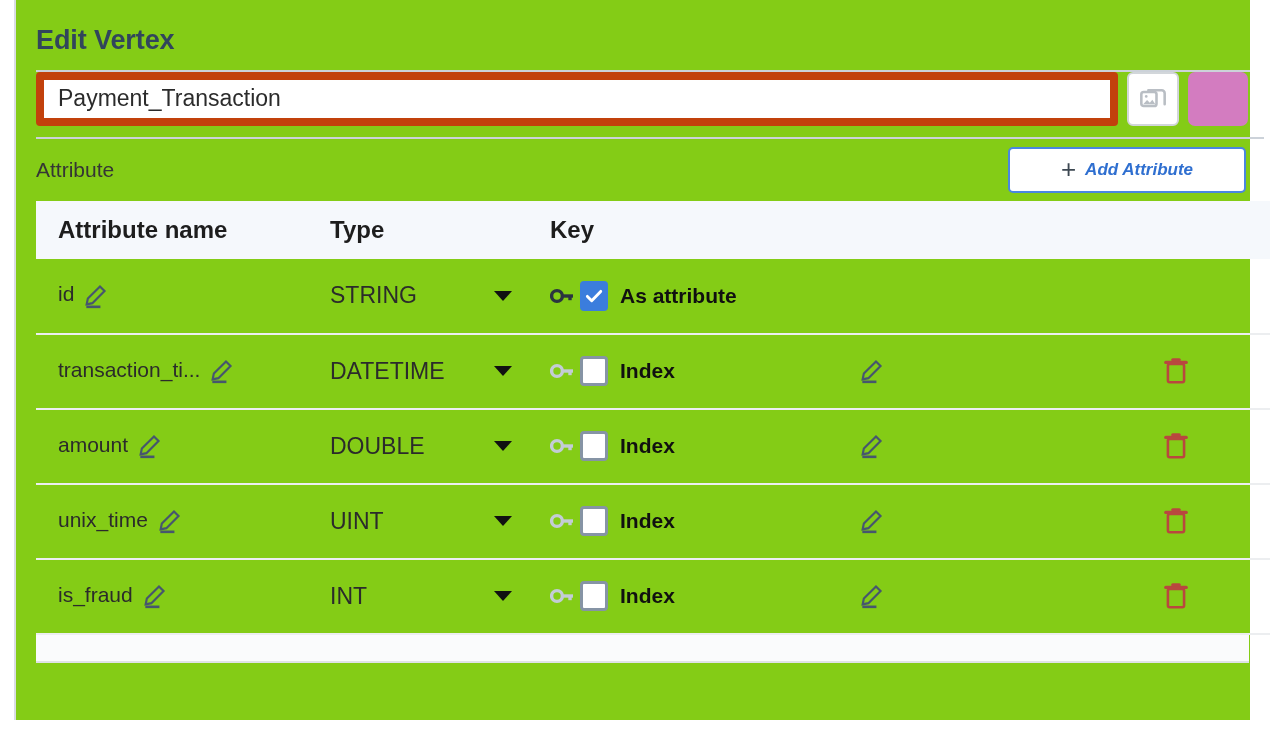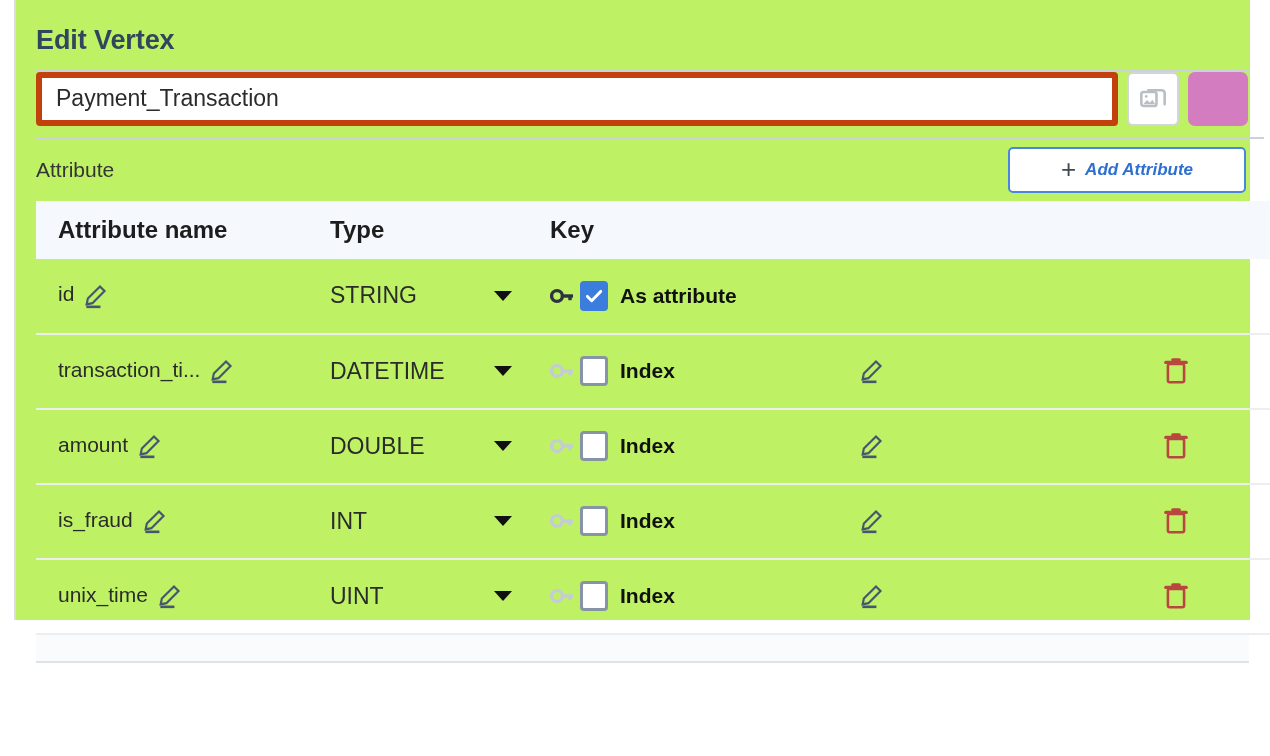--- a/index.html
+++ b/index.html
@@ -14,24 +14,24 @@
     font-family: "Liberation Sans", sans-serif;
     color: #222222;
   }
 
   
   .panel {
     position: absolute;
     left: 14px;
     top: 0;
     width: 1236px;
-    height: 620px;
+    height: 720px;
     border-left: 2px solid #d9dde2;
     box-sizing: border-box;
-    background: #bef264;
+    background: #84cc16;
   }
 
   .panel-inner {
     position: relative;
     width: 100%;
     height: 100%;
     padding: 0 2px 0 20px;
     box-sizing: border-box;
   }
 
@@ -66,21 +66,21 @@
     display: flex;
     align-items: stretch;
     gap: 9px;
     height: 54px;
   }
   .name-input {
     flex: 0 0 1082px;
     width: 1082px;
     height: 54px;
     box-sizing: border-box;
-    border: 6px solid #c2410c;
+    border: 8px solid #c2410c;
     border-radius: 4px;
     background: #ffffff;
     font-family: "Liberation Sans", sans-serif;
     font-size: 23px;
     color: #2b2b2b;
     padding: 8px 14px;
     outline: none;
   }
   .icon-btn {
     width: 54px;
@@ -376,26 +376,26 @@
                   <path d="M16.6 3.2l4.2 4.2L9.6 18.6 4.3 19.7l1.1-5.3z" fill="none" stroke="#46566e" stroke-width="2"></path>
                   <path d="M4 22h13" stroke="#46566e" stroke-width="2.4" stroke-linecap="butt"></path>
                 </svg></span></td>
             <td class="cell-del"><span class="del-offset"><svg class="trash" width="26" height="28" viewBox="0 0 24 26">
                   <rect x="4.5" y="6.5" width="15" height="17" rx="1.6" fill="none" stroke="#b9473f" stroke-width="2.4"></rect>
                   <path d="M2.5 5h19" stroke="#b9473f" stroke-width="3" stroke-linecap="round"></path>
                   <path d="M9 2.6h6" stroke="#b9473f" stroke-width="3" stroke-linecap="round"></path>
                 </svg></span></td>
           </tr>
           <tr class="row">
-            <td class="cell-name"><span class="name-text">is_fraud</span><svg class="pencil" width="26" height="26" viewBox="0 0 24 24">
+            <td class="cell-name"><span class="name-text">unix_time</span><svg class="pencil" width="26" height="26" viewBox="0 0 24 24">
                 <path d="M16.6 3.2l4.2 4.2L9.6 18.6 4.3 19.7l1.1-5.3z" fill="none" stroke="#46566e" stroke-width="2"></path>
                 <path d="M4 22h13" stroke="#46566e" stroke-width="2.4" stroke-linecap="butt"></path>
               </svg></td>
             <td class="cell-type"><span class="type-wrap">
-                <span class="type-text">INT</span>
+                <span class="type-text">UINT</span>
                 <span class="caret"></span>
               </span></td>
             <td class="cell-key"><span class="key-wrap">
                 <svg class="keyicon" width="26" height="22" viewBox="0 0 26 22">
                   <circle cx="7" cy="11" r="5.4" fill="none" stroke="#c3ccd6" stroke-width="3.4"></circle>
                   <path d="M12 11h11" stroke="#c3ccd6" stroke-width="3.4" stroke-linecap="butt"></path>
                   <path d="M20 11v4.2" stroke="#c3ccd6" stroke-width="3.4" stroke-linecap="butt"></path>
                 </svg>
                 <span class="chk"></span>
                 <span class="key-label">Index</span>
@@ -404,26 +404,26 @@
                   <path d="M16.6 3.2l4.2 4.2L9.6 18.6 4.3 19.7l1.1-5.3z" fill="none" stroke="#46566e" stroke-width="2"></path>
                   <path d="M4 22h13" stroke="#46566e" stroke-width="2.4" stroke-linecap="butt"></path>
                 </svg></span></td>
             <td class="cell-del"><span class="del-offset"><svg class="trash" width="26" height="28" viewBox="0 0 24 26">
                   <rect x="4.5" y="6.5" width="15" height="17" rx="1.6" fill="none" stroke="#b9473f" stroke-width="2.4"></rect>
                   <path d="M2.5 5h19" stroke="#b9473f" stroke-width="3" stroke-linecap="round"></path>
                   <path d="M9 2.6h6" stroke="#b9473f" stroke-width="3" stroke-linecap="round"></path>
                 </svg></span></td>
           </tr>
           <tr class="row">
-            <td class="cell-name"><span class="name-text">unix_time</span><svg class="pencil" width="26" height="26" viewBox="0 0 24 24">
+            <td class="cell-name"><span class="name-text">is_fraud</span><svg class="pencil" width="26" height="26" viewBox="0 0 24 24">
                 <path d="M16.6 3.2l4.2 4.2L9.6 18.6 4.3 19.7l1.1-5.3z" fill="none" stroke="#46566e" stroke-width="2"></path>
                 <path d="M4 22h13" stroke="#46566e" stroke-width="2.4" stroke-linecap="butt"></path>
               </svg></td>
             <td class="cell-type"><span class="type-wrap">
-                <span class="type-text">UINT</span>
+                <span class="type-text">INT</span>
                 <span class="caret"></span>
               </span></td>
             <td class="cell-key"><span class="key-wrap">
                 <svg class="keyicon" width="26" height="22" viewBox="0 0 26 22">
                   <circle cx="7" cy="11" r="5.4" fill="none" stroke="#c3ccd6" stroke-width="3.4"></circle>
                   <path d="M12 11h11" stroke="#c3ccd6" stroke-width="3.4" stroke-linecap="butt"></path>
                   <path d="M20 11v4.2" stroke="#c3ccd6" stroke-width="3.4" stroke-linecap="butt"></path>
                 </svg>
                 <span class="chk"></span>
                 <span class="key-label">Index</span>

